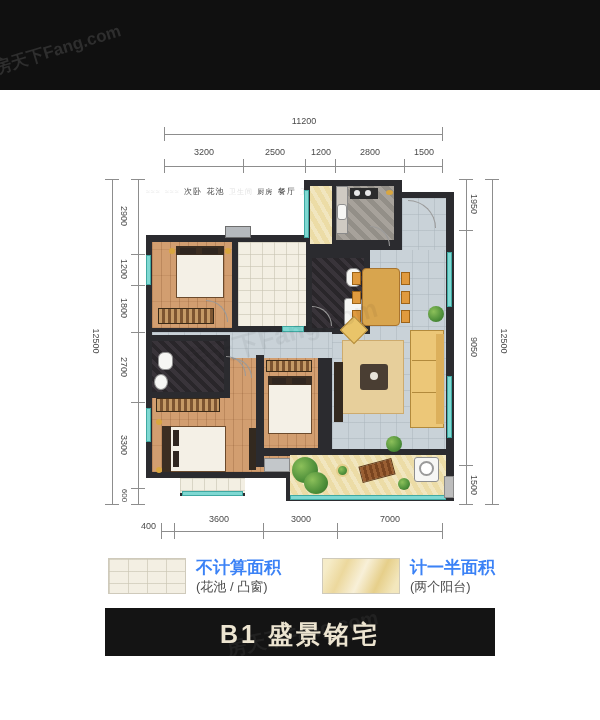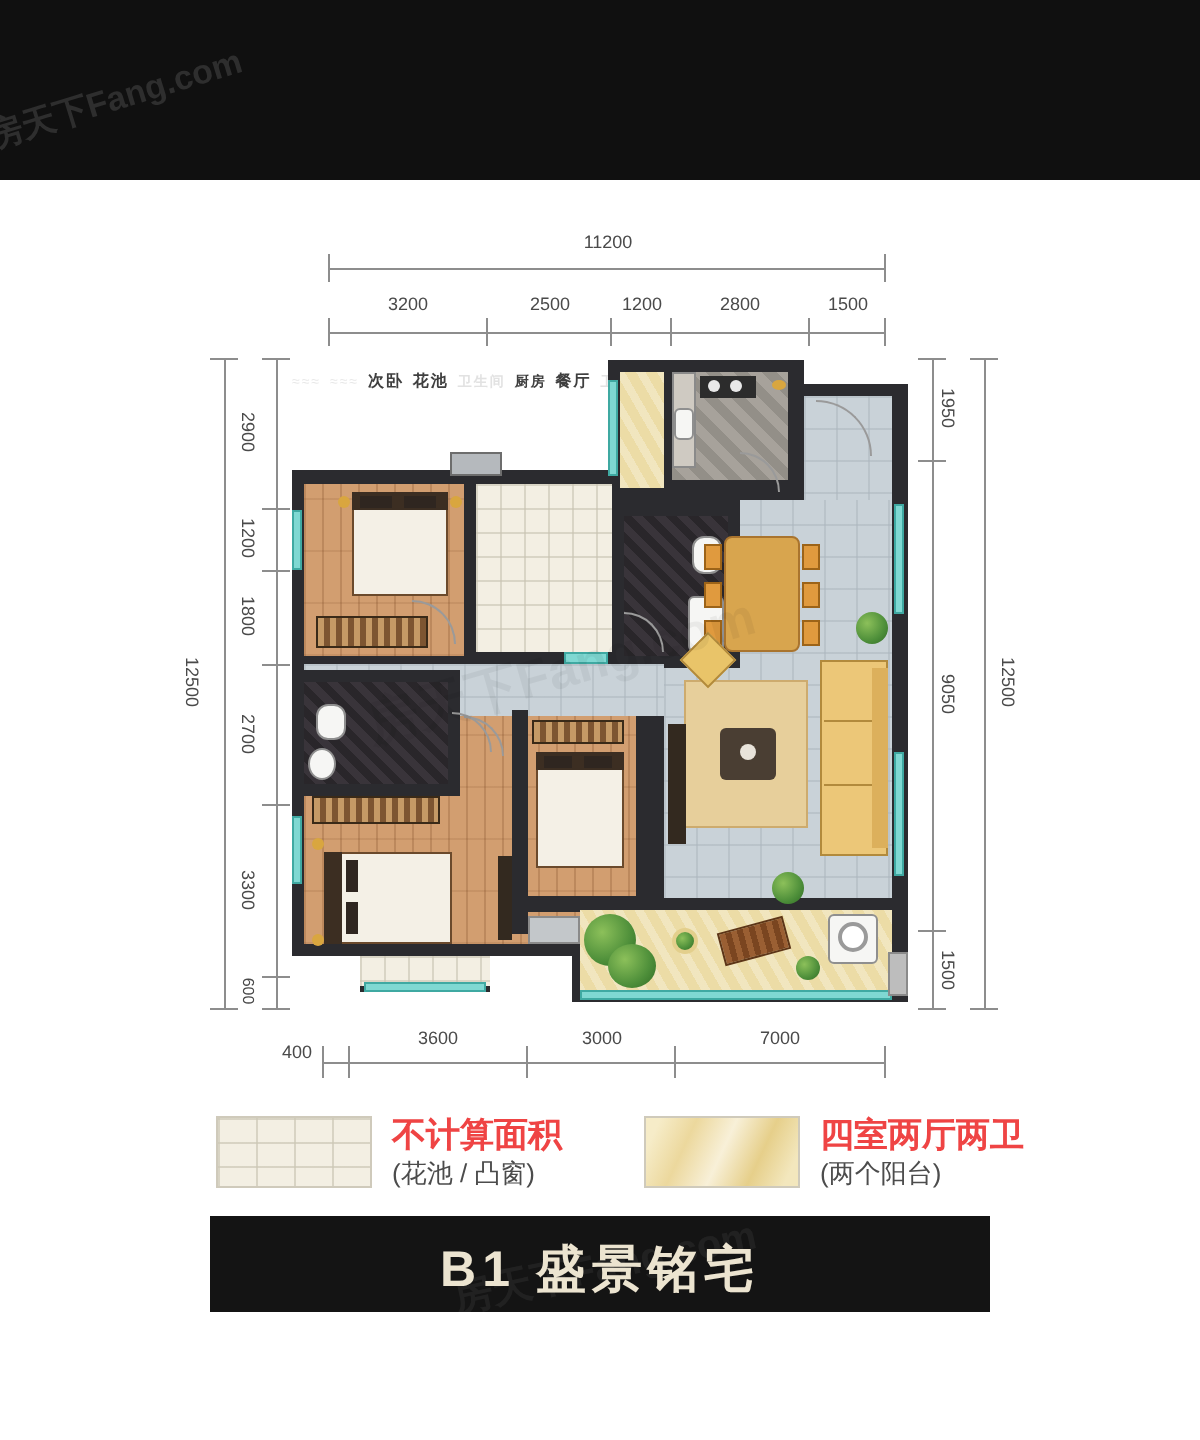--- a/index.html
+++ b/index.html
@@ -29,26 +29,26 @@
   .bath{background:#39343a;background-image:repeating-linear-gradient(45deg,rgba(0,0,0,.28) 0 4px,transparent 4px 8px);}
   .kfloor{background:repeating-linear-gradient(45deg,#938f88 0 5px,#a7a29b 5px 10px);}
   .win{background:#7fd8d2;border:1px solid #3fa9a2;}
   .hatch{background:repeating-linear-gradient(90deg,#c59a66 0 3px,#7d5531 3px 6px);border:1px solid #3a2a18;}
   .bed{background:#f4f0e6;border:1px solid #6b4a2c;}
   .bhead{background:#3c2e22;}
   .pillow{background:#2f2620;}
   .gold{background:#d9a63f;border-radius:50%;}
   .fix{background:#f6f6f4;border:1px solid #8f8f8f;border-radius:3px;}
   .arc{border:1px solid #9a9a9a;border-left:none;border-bottom:none;border-top-right-radius:100%;background:transparent;}
-  .roomlab{font-size:8px;font-weight:bold;color:#3f3f3f;letter-spacing:1px;white-space:nowrap;z-index:5;}
+  .roomlab{font-size:8px;font-weight:normal;color:#3f3f3f;letter-spacing:1px;white-space:nowrap;z-index:5;}
   .lablight{color:#e2e2e2;font-size:7px;}
   .plant{border-radius:50%;background:radial-gradient(circle at 35% 35%,#8cc05a,#4e8f3a 60%,#2f6b24);}
   .squig{color:#e8e8e8;font-size:7px;letter-spacing:1px;z-index:4;}
   
-  .lg-title{position:absolute;font-size:17px;font-weight:bold;color:#ef4444;font-family:Liberation Mono, monospace;}
+  .lg-title{position:absolute;font-size:17px;font-weight:bold;color:#3b82f6;font-family:Liberation Mono, monospace;}
   .lg-sub{position:absolute;font-size:13px;color:#4c4c4c;}
   .sw{position:absolute;border:1px solid #cfcabb;}
   .sw1{background:#f3efe3;background-image:linear-gradient(rgba(205,200,182,.7) 1px,transparent 1px),linear-gradient(90deg,rgba(205,200,182,.7) 1px,transparent 1px);background-size:19px 12px;}
   .sw2{background:linear-gradient(115deg,#f6ecc8 8%,#ecd89d 28%,#f8f0d8 50%,#e6cf8a 72%,#f3e7bd 92%);}
   
   .banner{position:absolute;left:105px;top:608px;width:390px;height:48px;background:#141414;overflow:hidden;}
   .banner-text{position:absolute;left:0;top:10px;width:390px;text-align:center;font-size:25px;font-weight:bold;color:#ece4d0;letter-spacing:3px;}
   .footer{position:absolute;left:0;top:674px;width:600px;display:flex;justify-content:center;gap:46px;
     font-size:21px;font-weight:bold;color:#4d4d4d;}
 </style>
@@ -266,21 +266,21 @@
     <span class="roomlab" style="left:190px;top:287px;color:#57542e">阳台</span>
     <span class="roomlab" style="left:52px;top:299px;font-size:7px;color:#666">凸窗</span>
   </div>
 
   <span class="wm-plan">房天下Fang.com</span>
 
   <div class="sw sw1" style="left:108px;top:558px;width:76px;height:34px"></div>
   <span class="lg-title" style="left:196px;top:556px">不计算面积</span>
   <span class="lg-sub" style="left:196px;top:578px">(花池 / 凸窗)</span>
   <div class="sw sw2" style="left:322px;top:558px;width:76px;height:34px"></div>
-  <span class="lg-title" style="left:410px;top:556px">四室两厅两卫</span>
+  <span class="lg-title" style="left:410px;top:556px">计一半面积</span>
   <span class="lg-sub" style="left:410px;top:578px">(两个阳台)</span>
 
   <div class="banner">
     <span class="wm-banner">房天下Fang.com</span>
     <div class="banner-text">B1 盛景铭宅</div>
   </div>
 
   <div class="footer">
   </div>
 

